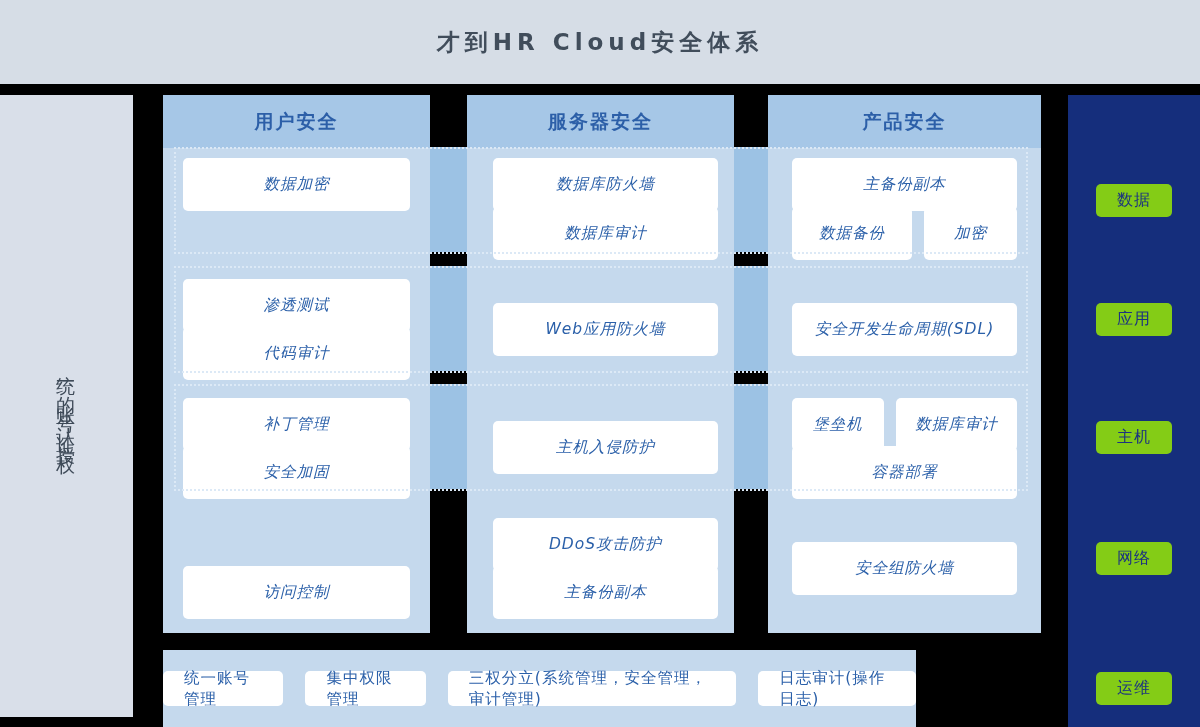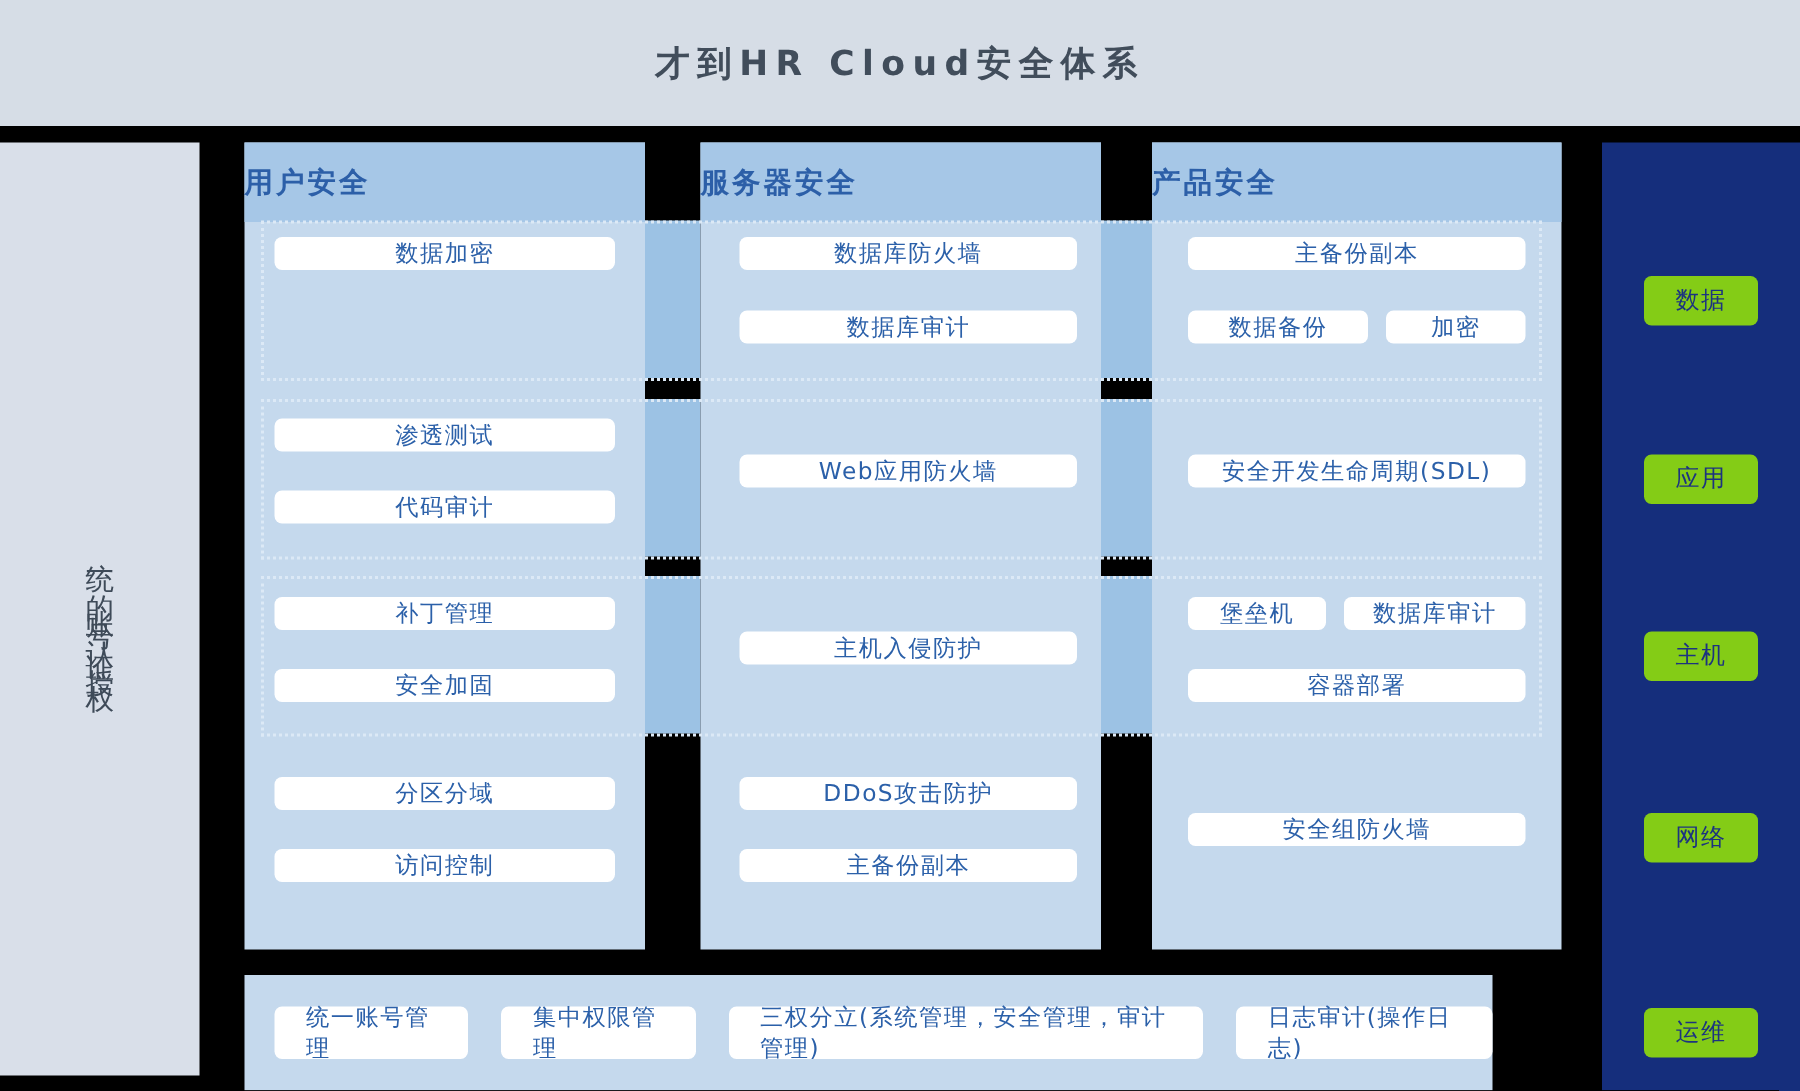--- a/index.html
+++ b/index.html
@@ -13,44 +13,44 @@
 
   
   .left-rail{position:absolute;left:0;top:95px;width:133px;height:622px;background:#d9dfe9;
        display:flex;align-items:center;justify-content:center;}
   .left-rail-label{writing-mode:vertical-lr;text-orientation:upright;color:#3e4a58;
        font-size:19px;letter-spacing:10px;font-weight:500;}
 
   
   .col{position:absolute;top:95px;height:538px;background:#c5d9ed;}
   .col-head{position:absolute;left:0;top:0;right:0;height:53px;background:#a6c7e7;
-       display:flex;align-items:center;justify-content:flex-start;}
+       display:flex;align-items:center;justify-content:center;}
   .col-title{color:#2c5fa8;font-size:19px;font-weight:600;letter-spacing:2px;}
 
   
   .bridge{position:absolute;background:#9cc2e4;}
 
   
   .band{position:absolute;left:174px;width:850px;height:103px;
        border:2px dotted #dce9f6;pointer-events:none;z-index:4;}
 
   
-  .btn{position:absolute;height:22px;background:#fff;border-radius:5px;
+  .btn{position:absolute;height:53px;background:#fff;border-radius:5px;
        display:flex;align-items:center;justify-content:center;
-       color:#2b60a9;font-size:15.5px;font-weight:500;z-index:3;letter-spacing:1px;}
+       color:#2b60a9;font-size:15.5px;font-weight:500;z-index:3;letter-spacing:1px;font-style:italic;}
 
   
   .right-rail{position:absolute;left:1068px;top:95px;width:132px;height:632px;background:#152e7c;}
   .layer-badge{position:absolute;left:28px;width:76px;height:33px;background:#84cc16;border-radius:5px;
        display:flex;align-items:center;justify-content:center;color:#1c3380;
        font-size:16px;font-weight:500;letter-spacing:1px;}
 
   
-  .bottom-bar{position:absolute;left:163px;top:650px;width:832px;height:77px;background:#c5d9ed;
-       display:flex;align-items:center;gap:22px;padding-left:20px;box-sizing:border-box;}
+  .bottom-bar{position:absolute;left:163px;top:650px;width:753px;height:77px;background:#c5d9ed;
+       display:flex;align-items:center;gap:22px;box-sizing:border-box;}
   .bottom-btn{position:static;height:35px;padding:0 21px;background:#fff;border-radius:5px;
        display:flex;align-items:center;justify-content:center;
        color:#2b60a9;font-size:15.5px;font-weight:500;letter-spacing:1px;}
 </style>
 </head>
 <body>
 
 <div id="stage">
 
   <div class="hdr">
@@ -70,21 +70,20 @@
 
   <div class="col" style="left:163px;width:267px">
     <div class="col-head">
       <div class="col-title">用户安全</div>
     </div>
     <div class="btn" style="left:20px;right:20px;top:63px">数据加密</div>
     <div class="btn" style="left:20px;right:20px;top:184px">渗透测试</div>
     <div class="btn" style="left:20px;right:20px;top:232px">代码审计</div>
     <div class="btn" style="left:20px;right:20px;top:303px">补丁管理</div>
     <div class="btn" style="left:20px;right:20px;top:351px">安全加固</div>
-    <div class="btn" style="left:20px;right:20px;top:423px">分区分域</div>
     <div class="btn" style="left:20px;right:20px;top:471px">访问控制</div>
   </div>
 
   <div class="col" style="left:467px;width:267px">
     <div class="col-head">
       <div class="col-title">服务器安全</div>
     </div>
     <div class="btn" style="left:26px;right:16px;top:63px">数据库防火墙</div>
     <div class="btn" style="left:26px;right:16px;top:112px">数据库审计</div>
     <div class="btn" style="left:26px;right:16px;top:208px">Web应用防火墙</div>

